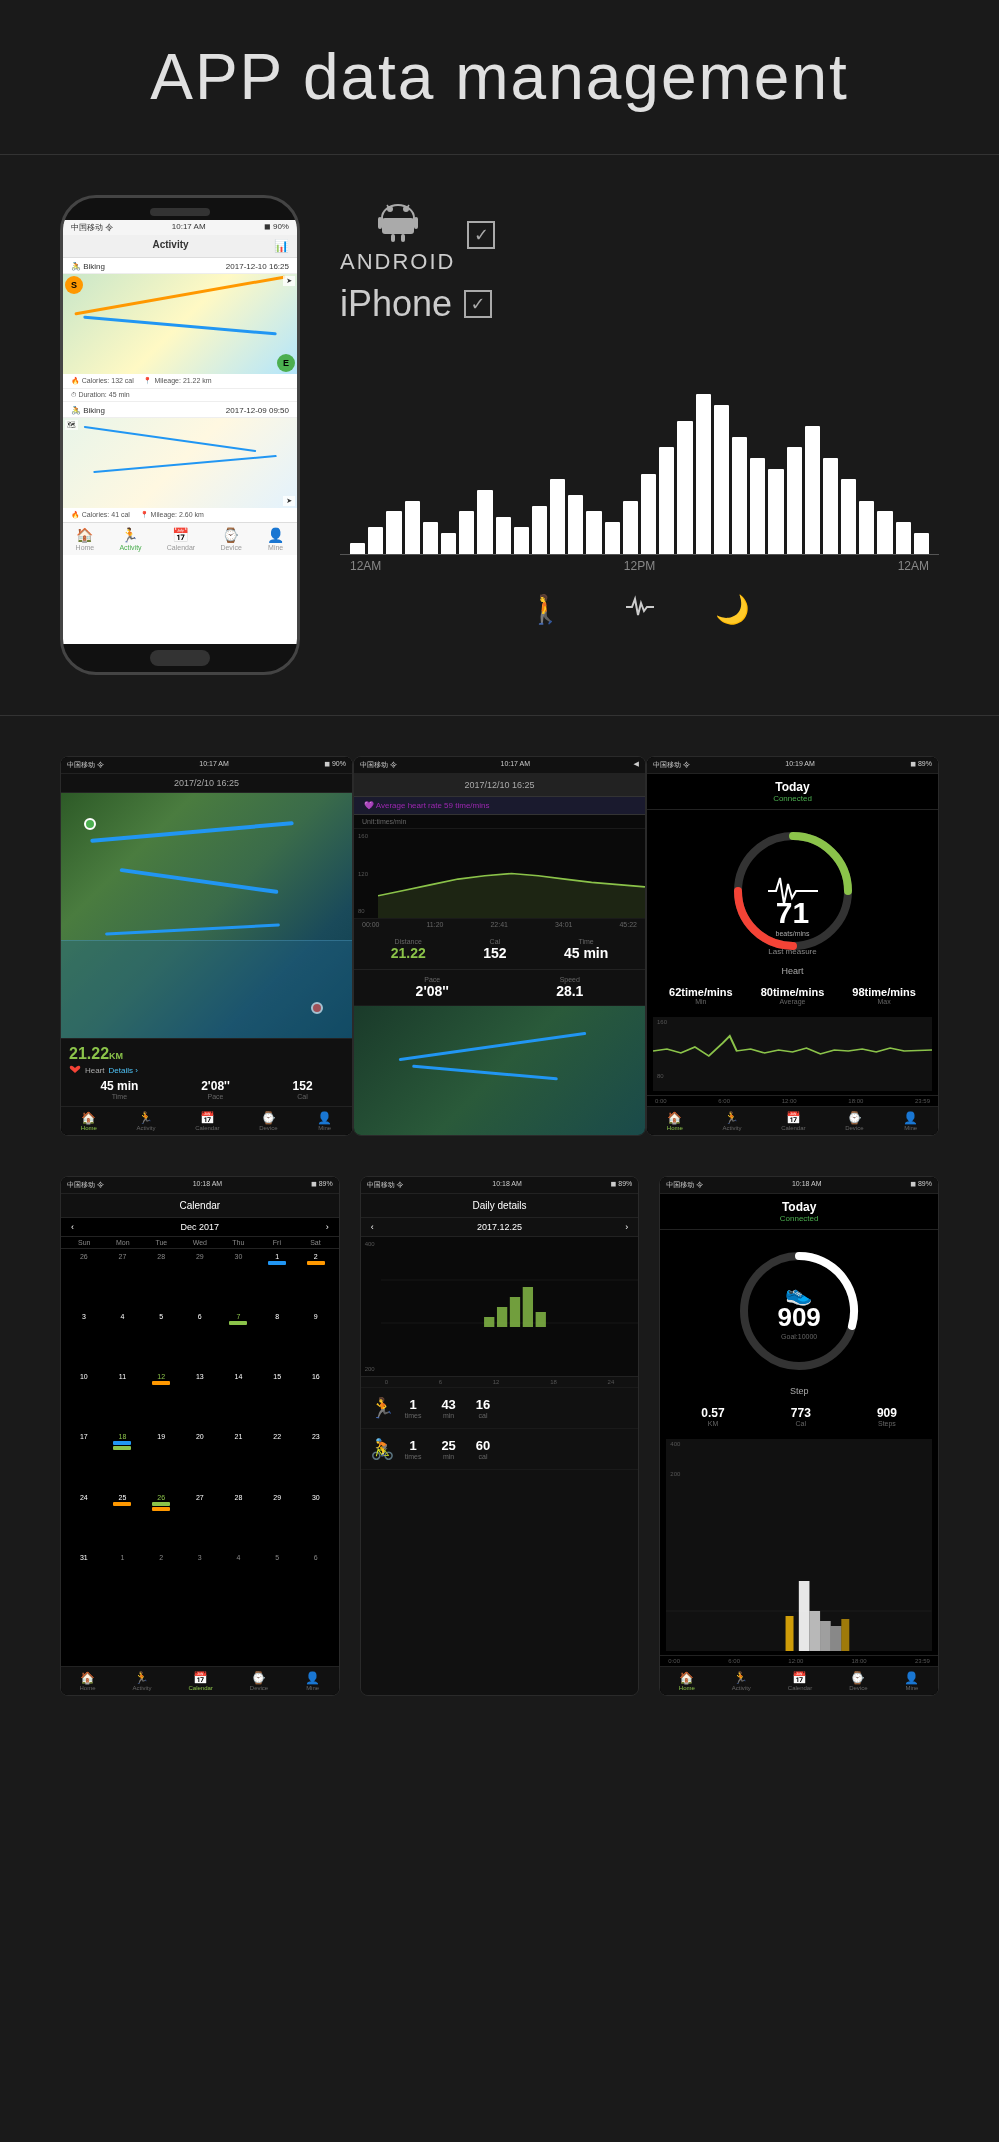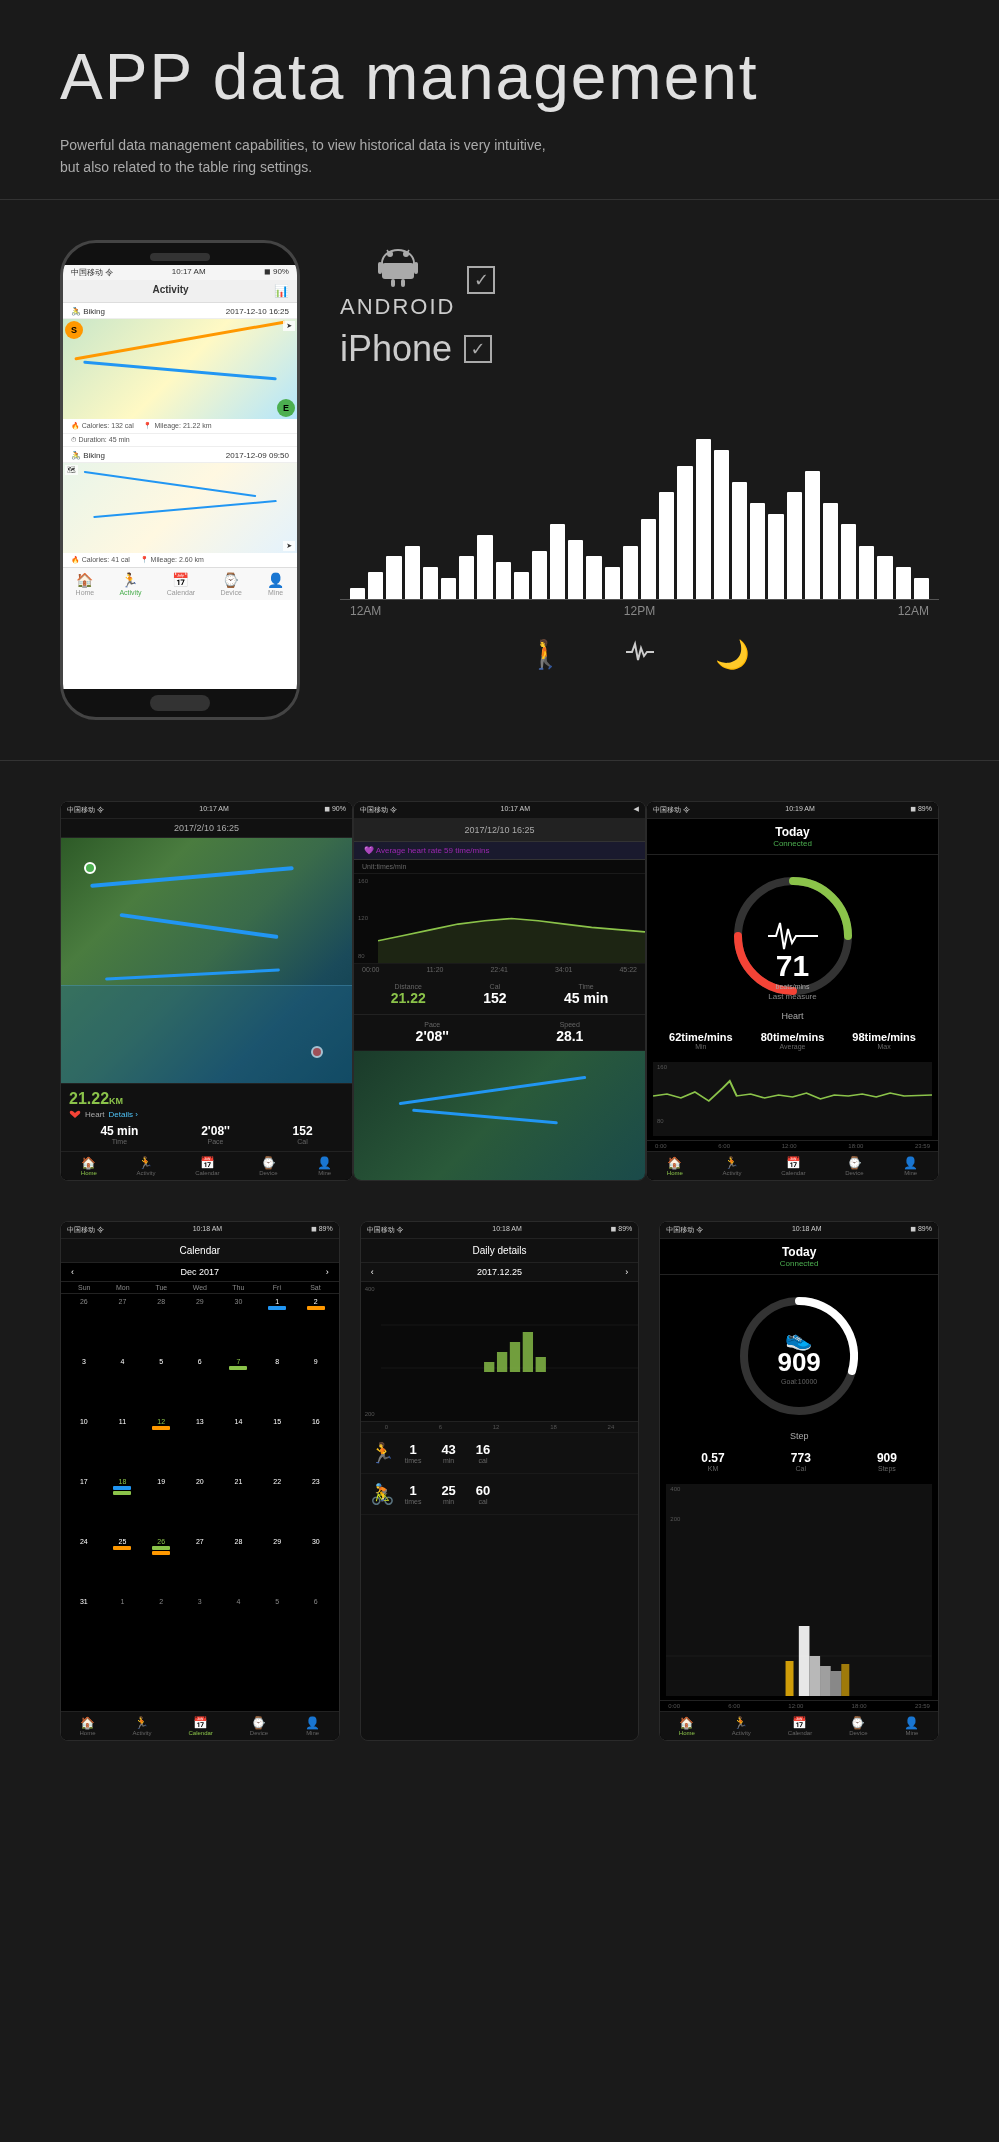--- a/index.html
+++ b/index.html
@@ -16,20 +16,21 @@
     .header-section {
       padding: 40px 60px 20px 60px;
       border-bottom: 1px solid #333;
     }
     .main-title {
       font-size: 64px;
       font-weight: 300;
       color: #e0e0e0;
       letter-spacing: 2px;
       margin-bottom: 20px;
+      text-align: center;
     }
     .subtitle {
       font-size: 14px;
       color: #aaaaaa;
       line-height: 1.6;
     }
 
     
     .feature-section {
       display: flex;
@@ -551,24 +552,20 @@
       overflow: hidden;
       height: 520px;
     }
 
   </style>
 </head>
 <body>
 
 <div class="header-section">
   <h1 class="main-title">APP data management</h1>
-  <p class="subtitle">
-    <span>Powerful data management capabilities, to view historical data is very intuitive,</span><br>
-    <span>but also related to the table ring settings.</span>
-  </p>
 </div>
 
 <div class="feature-section">
 
   <div class="phone-mockup">
     <div class="phone-speaker"></div>
     <div class="phone-screen">
       <div class="phone-status-bar">
         <span>中国移动 令</span>
         <span>10:17 AM</span>
@@ -887,21 +884,21 @@
         <svg width="130" height="130" viewBox="0 0 130 130">
           <circle cx="65" cy="65" r="55" fill="none" stroke="#333" stroke-width="8"></circle>
           <path d="M65,10 A55,55 0 0,1 120,65" fill="none" stroke="#8bc34a" stroke-width="8" stroke-linecap="round"></path>
           <path d="M65,120 A55,55 0 0,1 10,65" fill="none" stroke="#f44336" stroke-width="8" stroke-linecap="round"></path>
 
           <polyline points="40,65 48,65 52,52 56,78 60,58 64,72 68,65 90,65" fill="none" stroke="#fff" stroke-width="2"></polyline>
         </svg>
         <div style="position:absolute;text-align:center;">
           <div style="font-size:30px;font-weight:bold;color:#fff;">71</div>
           <div style="font-size:7px;color:#aaa;">beats/mins</div>
-          <div style="font-size:8px;color:#888;margin-top:2px;">Last measure</div>
+          <div style="font-size:8px;color:#888;margin-top:10px;">Last measure</div>
         </div>
       </div>
       <div style="text-align:center;font-size:9px;color:#aaa;padding:2px;">Heart</div>
       <div class="hr-mini-stats">
         <div style="text-align:center;">
           <div class="hr-mini-val">62time/mins</div>
           <div style="font-size:7px;color:#666;">Min</div>
         </div>
         <div style="text-align:center;">
           <div class="hr-mini-val">80time/mins</div>

